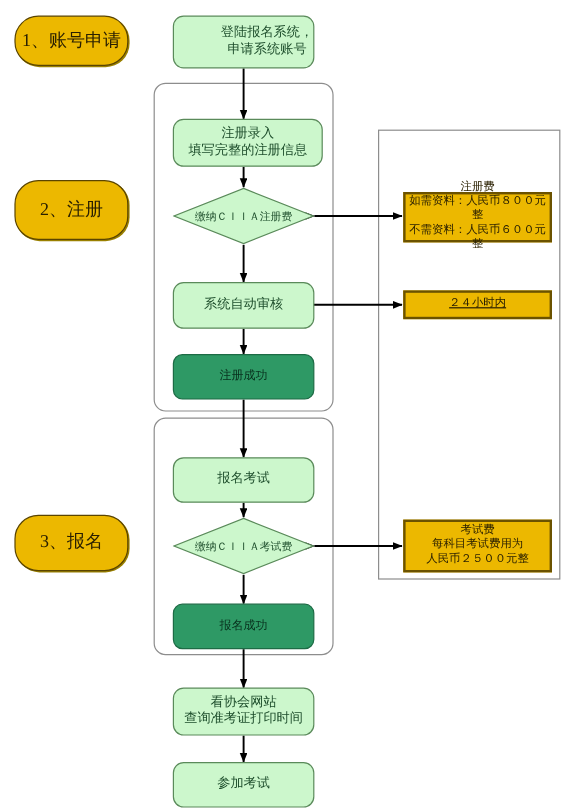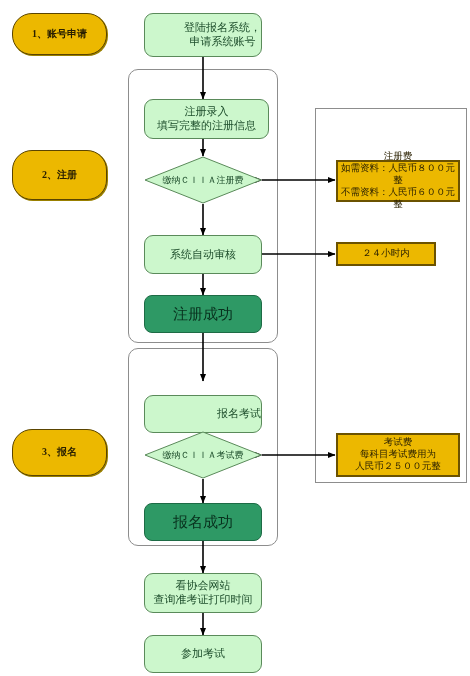--- a/index.html
+++ b/index.html
@@ -9,25 +9,25 @@
 
   .node{position:absolute;box-sizing:border-box;display:flex;align-items:center;
         justify-content:center;text-align:center;line-height:1.25;}
 
   
   .proc{background:#ccf7cc;border:1px solid #5a8a5a;border-radius:9px;
         color:#1d4d2b;font-size:11px;}
 
   
   .term{background:#2e9965;border:1px solid #1d6b45;border-radius:8px;
-        color:#08301d;font-size:15px;}
+        color:#08301d;font-size:10px;}
 
   
   .amber{background:#ecb800;border:1px solid #5a4400;color:#2a2000;font-size:11px;}
-  .amber.round{border-radius:20px;box-shadow:1px 1px 0 #9a8000;font-weight:bold;font-size:10px;}
+  .amber.round{border-radius:20px;box-shadow:1px 1px 0 #9a8000;font-weight:normal;font-size:15px;}
   .amber.sharp{border:2px solid #6b5200;font-size:9.5px;}
 
   
   .group{position:absolute;box-sizing:border-box;border:1.5px solid #8d8d8d;background:transparent;}
   .group.round{border-radius:10px;}
 
   svg.wires{position:absolute;left:0;top:0;width:470px;height:676px;overflow:visible;}
   .ln{stroke:#000;stroke-width:1.6;fill:none;}
 
   .diamond-wrap{position:absolute;}
@@ -109,21 +109,21 @@
   </div>
 
   <div class="node proc" style="left:144px;top:235px;width:118px;height:39px;">
     <span>系统自动审核</span>
   </div>
 
   <div class="node term" style="left:144px;top:295px;width:118px;height:38px;">
     <span>注册成功</span>
   </div>
 
-  <div class="node proc" style="left:144px;top:395px;width:118px;height:38px;justify-content:flex-end;">
+  <div class="node proc" style="left:144px;top:381px;width:118px;height:38px;">
     <span>报名考试</span>
   </div>
 
   <div class="diamond-wrap" style="left:144px;top:431px;width:118px;height:48px;">
     <svg width="118" height="48">
       <polygon points="59,1 117,24 59,47 1,24" fill="#ccf7cc" stroke="#5a8a5a" stroke-width="1"></polygon>
     </svg>
     <div class="diamond-label">缴纳ＣＩＩＡ考试费</div>
   </div>
 
@@ -139,21 +139,21 @@
     <span class="l2">看协会网站
 查询准考证打印时间</span>
   </div>
 
   <div class="node amber sharp" style="left:336px;top:160px;width:124px;height:42px;flex-direction:column;">
     <div>注册费</div>
     <div>如需资料：人民币８００元整</div>
     <div>不需资料：人民币６００元整</div>
   </div>
 
-  <div class="node amber sharp" style="left:336px;top:242px;width:100px;height:24px;">
+  <div class="node amber sharp" style="left:336px;top:242px;width:124px;height:24px;text-decoration:underline;">
     <span>２４小时内</span>
   </div>
 
   <div class="node amber sharp" style="left:336px;top:433px;width:124px;height:44px;flex-direction:column;">
     <div>考试费</div>
     <div>每科目考试费用为</div>
     <div>人民币２５００元整</div>
   </div>
 
 </div>

